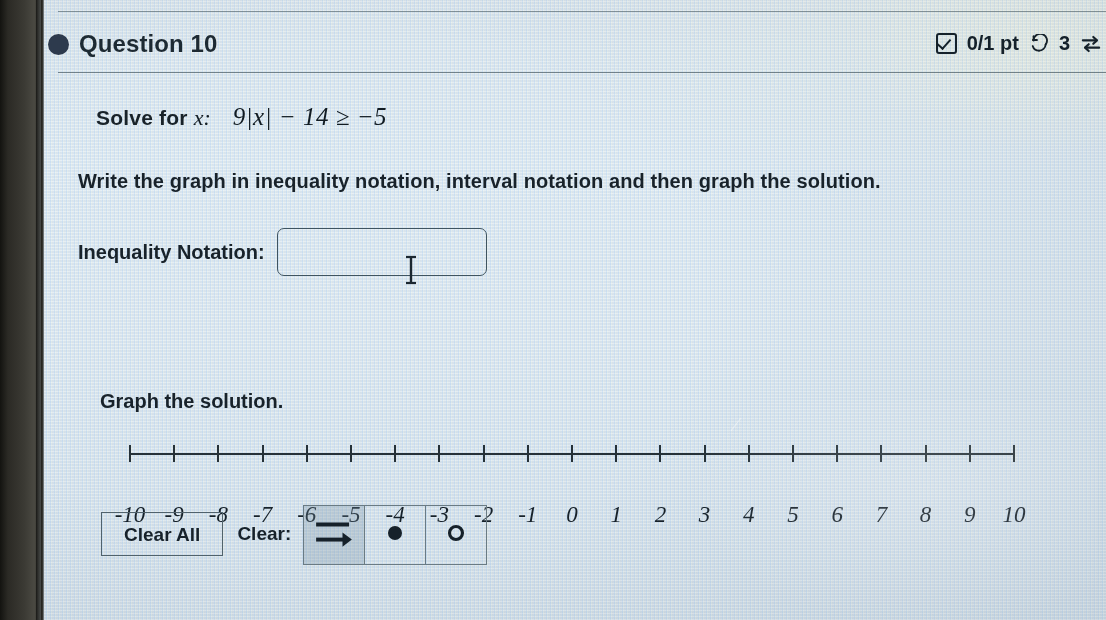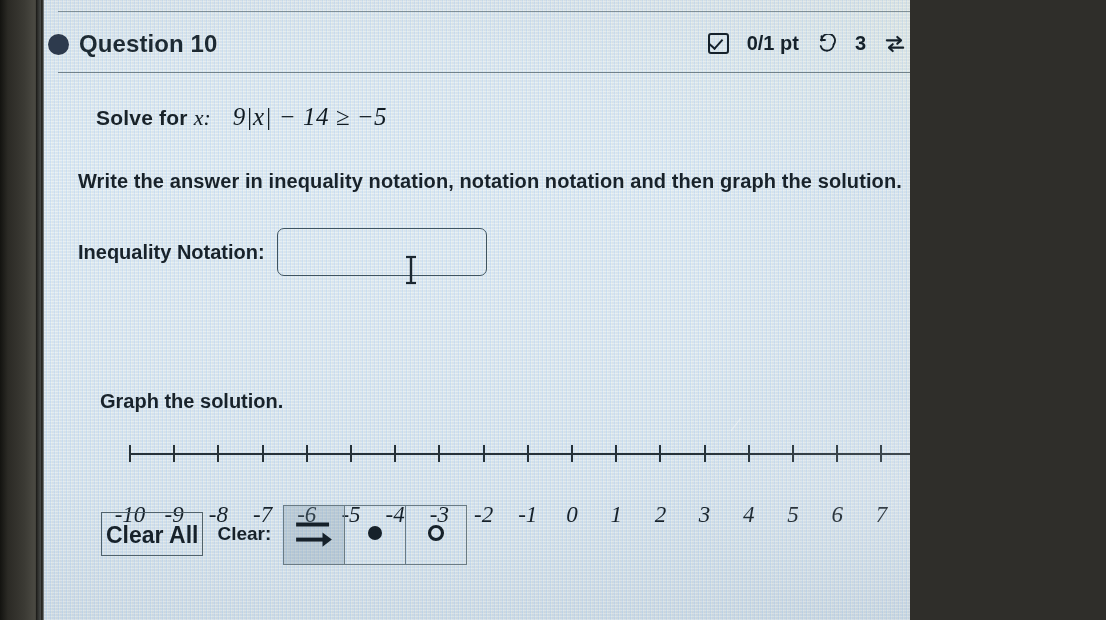--- a/index.html
+++ b/index.html
@@ -14,21 +14,21 @@
     overflow: hidden;
     font-family: "Liberation Sans", sans-serif;
     background: #2f2e2a;
   }
 
   
   #screen {
     position: absolute;
     left: 38px;
     top: 0;
-    width: 872px;
+    width: 1068px;
     height: 620px;
     background:
       radial-gradient(ellipse 300px 160px at 1010px 40px, rgba(255,252,225,0.55) 0%, rgba(255,252,225,0.0) 70%),
       radial-gradient(ellipse 520px 240px at 880px 5px, rgba(255,255,235,0.30) 0%, rgba(255,255,235,0.0) 75%),
       linear-gradient(180deg, #dfe6ea 0%, #e2eaee 8%, #e5edf2 26%, #e3ebf0 55%, #dde6ec 78%, #d5dee4 100%);
     overflow: hidden;
   }
   
   #screen::before {
     content: "";
@@ -100,21 +100,21 @@
     font-weight: 700;
     color: #1d2a33;
     letter-spacing: 0.1px;
     text-shadow: 0 0 1px rgba(255,255,255,0.5);
   }
   #score-group {
     position: absolute;
     right: 4px; top: 32px;
     display: flex;
     align-items: center;
-    gap: 18px;
+    gap: 10px;
     color: #15212a;
     font-size: 20px;
     font-weight: 700;
     padding-left: 8px;
   }
   .chk-icon {
     display: inline-block;
     width: 17px; height: 17px;
     border: 2.2px solid #15212a;
     border-radius: 3px;
@@ -249,24 +249,24 @@
     position: absolute;
     left: 63px; top: 512px;
     display: flex;
     align-items: stretch;
     height: 44px;
   }
   #clear-all {
     border: 1.4px solid #50626c;
     background: transparent;
     font-family: "Liberation Sans", sans-serif;
-    font-size: 23px;
+    font-size: 19px;
     font-weight: 600;
     color: #16212a;
-    padding: 0 4px;
+    padding: 0 22px;
     height: 44px;
     line-height: 44px;
     cursor: pointer;
     text-align: center;
   }
   #draw-label {
     font-size: 19px;
     font-weight: 600;
     color: #16212a;
     line-height: 44px;
@@ -356,21 +356,21 @@
       </div>
 
       <div class="hdr-rule"></div>
 
       <div id="prompt-row">
         <span id="prompt-label">Solve for</span>
         <span id="prompt-var" class="math">x:</span>
         <span id="prompt-expr" class="math">9|x| − 14 ≥ −5</span>
       </div>
 
-      <div id="instruction">Write the answer in inequality notation, notation notation and then graph the solution.</div>
+      <div id="instruction">Write the graph in inequality notation, interval notation and then graph the solution.</div>
 
       <div class="field-row" id="row-ineq">
         <span class="field-label">Inequality Notation:</span>
         <input class="answer-box" id="ineq-input" type="text" placeholder="" style="">
       </div>
 
 
       <div id="graph-label">Graph the solution.</div>
 
       <div id="numberline">

